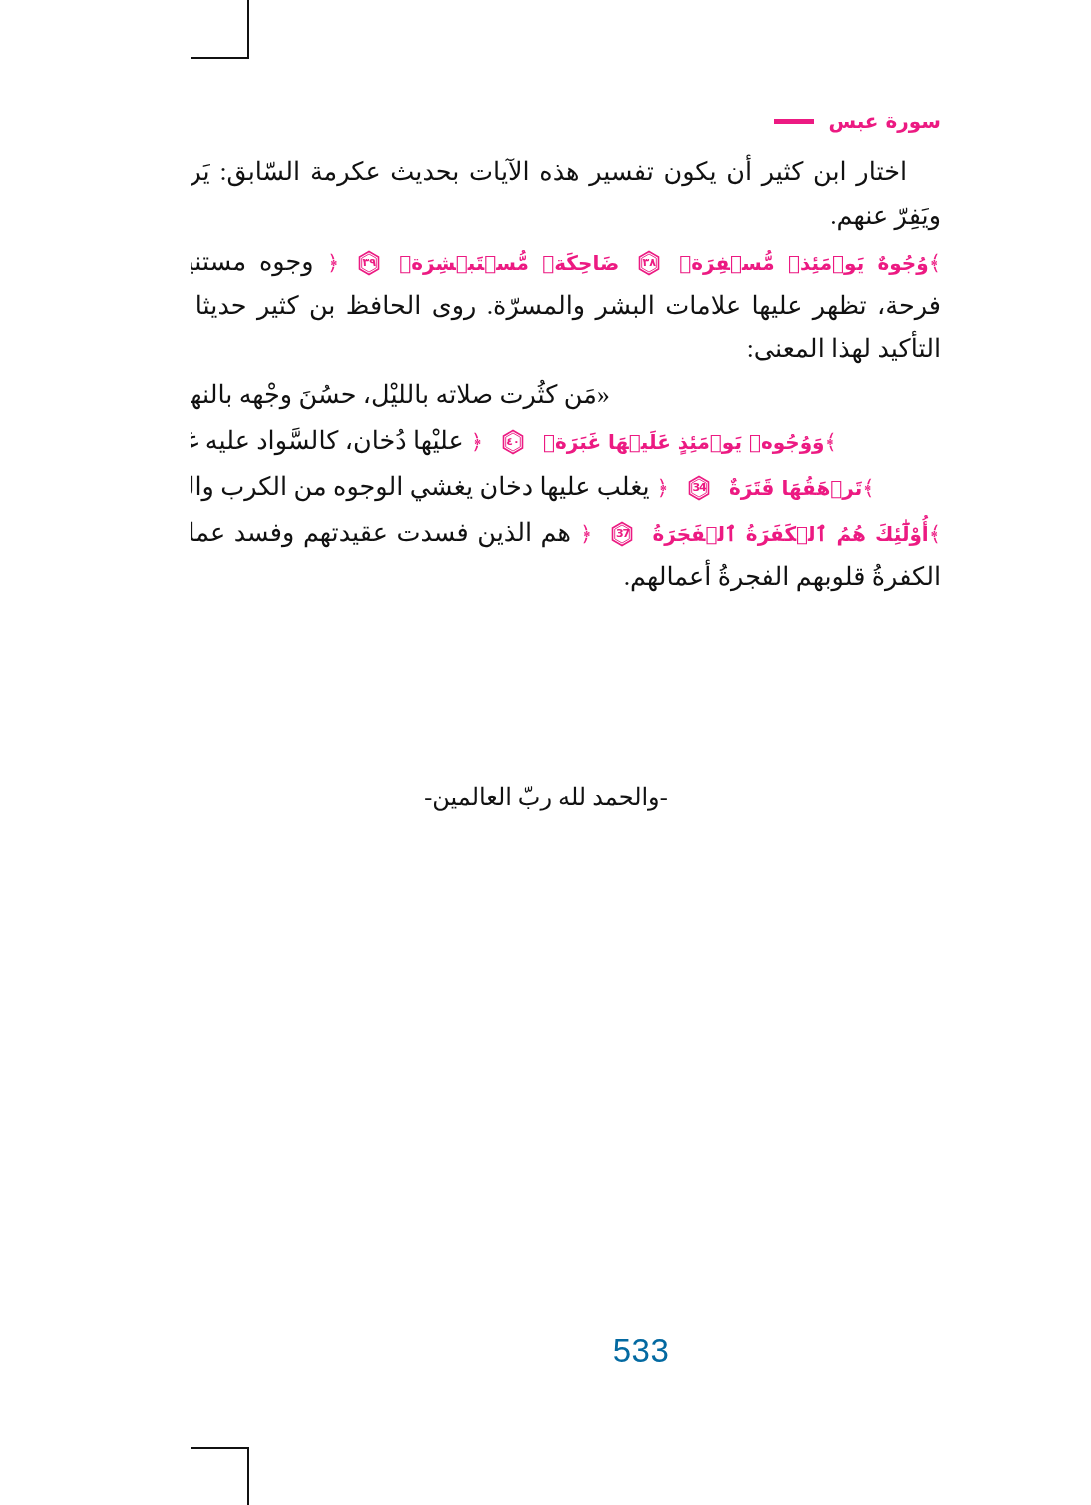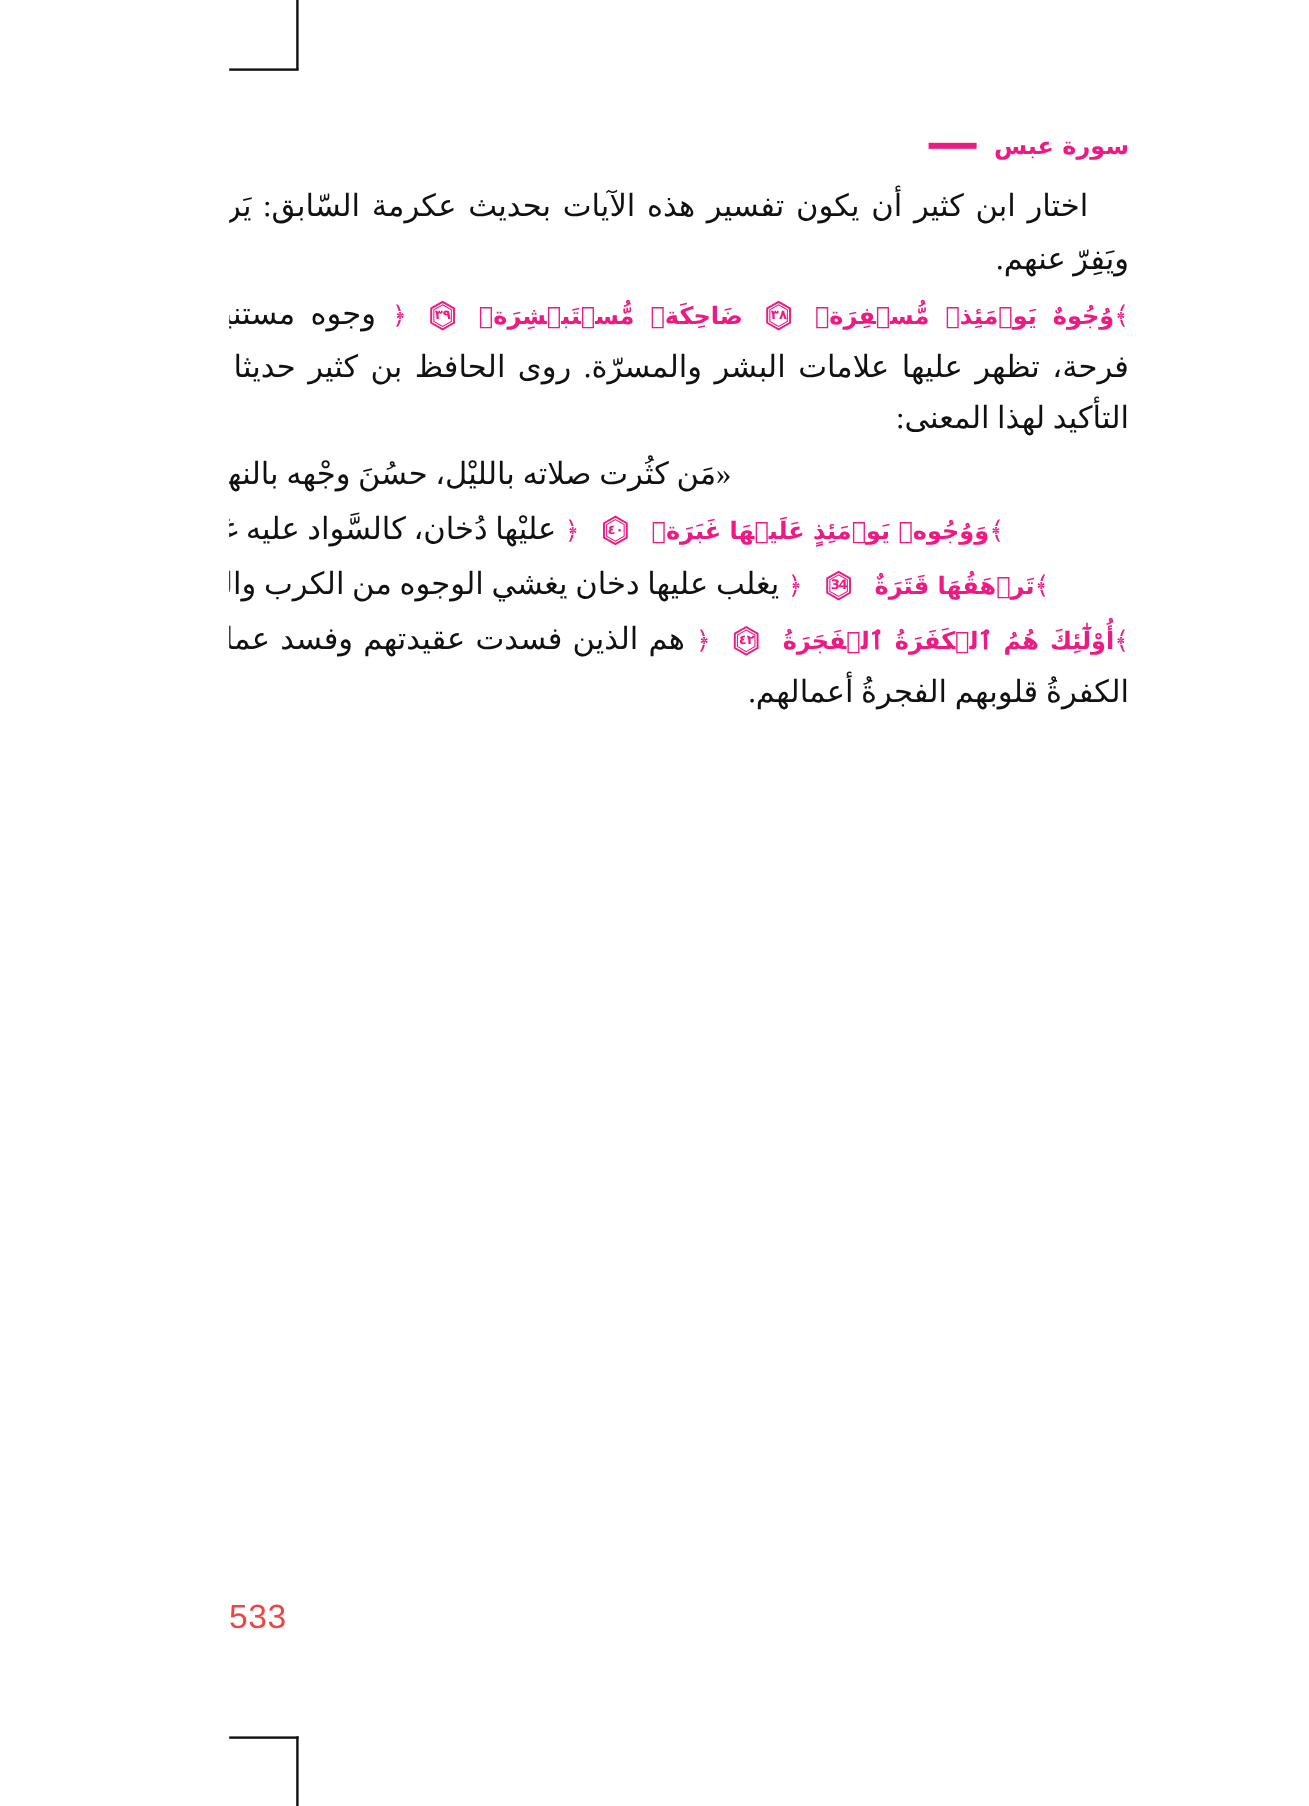--- a/index.html
+++ b/index.html
@@ -135,24 +135,24 @@
     font-size: 24px;
     line-height: 1.6;
   }
 
   
   .folio {
     position: absolute;
     top: 1332px;
     right: 0;
     left: 0;
-    text-align: left;
-    color: #ef4444;
+    text-align: center;
+    color: #0369a1;
     font-family: "Liberation Sans", sans-serif;
-    font-size: 28px;
+    font-size: 33px;
     letter-spacing: 0.5px;
   }
 </style>
 </head>
 <body>
 
 <div class="page">
 
   <div class="crop crop-v crop-tl-v"></div>
   <div class="crop crop-h crop-tl-h"></div>
@@ -210,26 +210,29 @@
             </svg><span>34</span></span><span class="ayah-close">﴿</span>
       </span>
       <span>يغلب عليها دخان يغشي الوجوه من الكرب والغمّ.</span>
     </p>
 
     <p class="para para-noindent">
       <span class="ayah">
         <span class="ayah-open">﴾</span><span>أُوْلَٰٓئِكَ هُمُ ٱلۡكَفَرَةُ ٱلۡفَجَرَةُ</span><span class="ayah-num"><svg width="26" height="26" viewBox="0 0 26 26" aria-hidden="true">
               <polygon points="13,1.5 22.5,7 22.5,19 13,24.5 3.5,19 3.5,7" fill="none" stroke="#EC1A82" stroke-width="1.6"></polygon>
               <polygon points="13,4 20.3,8.2 20.3,17.8 13,22 5.7,17.8 5.7,8.2" fill="none" stroke="#EC1A82" stroke-width="0.9"></polygon>
-            </svg><span>٤٢</span></span><span class="ayah-close">﴿</span>
+            </svg><span>37</span></span><span class="ayah-close">﴿</span>
       </span>
       <span>هم الذين فسدت عقيدتهم وفسد عملهم: الكفرةُ قلوبهم الفجرةُ أعمالهم.</span>
     </p>
 
 
   </div>
 
+  <div class="closing">
+    <span>-والحمد لله ربّ العالمين-</span>
+  </div>
 
   <div class="folio">
     <span>533</span>
   </div>
 
 </div>
 
 </body></html>

